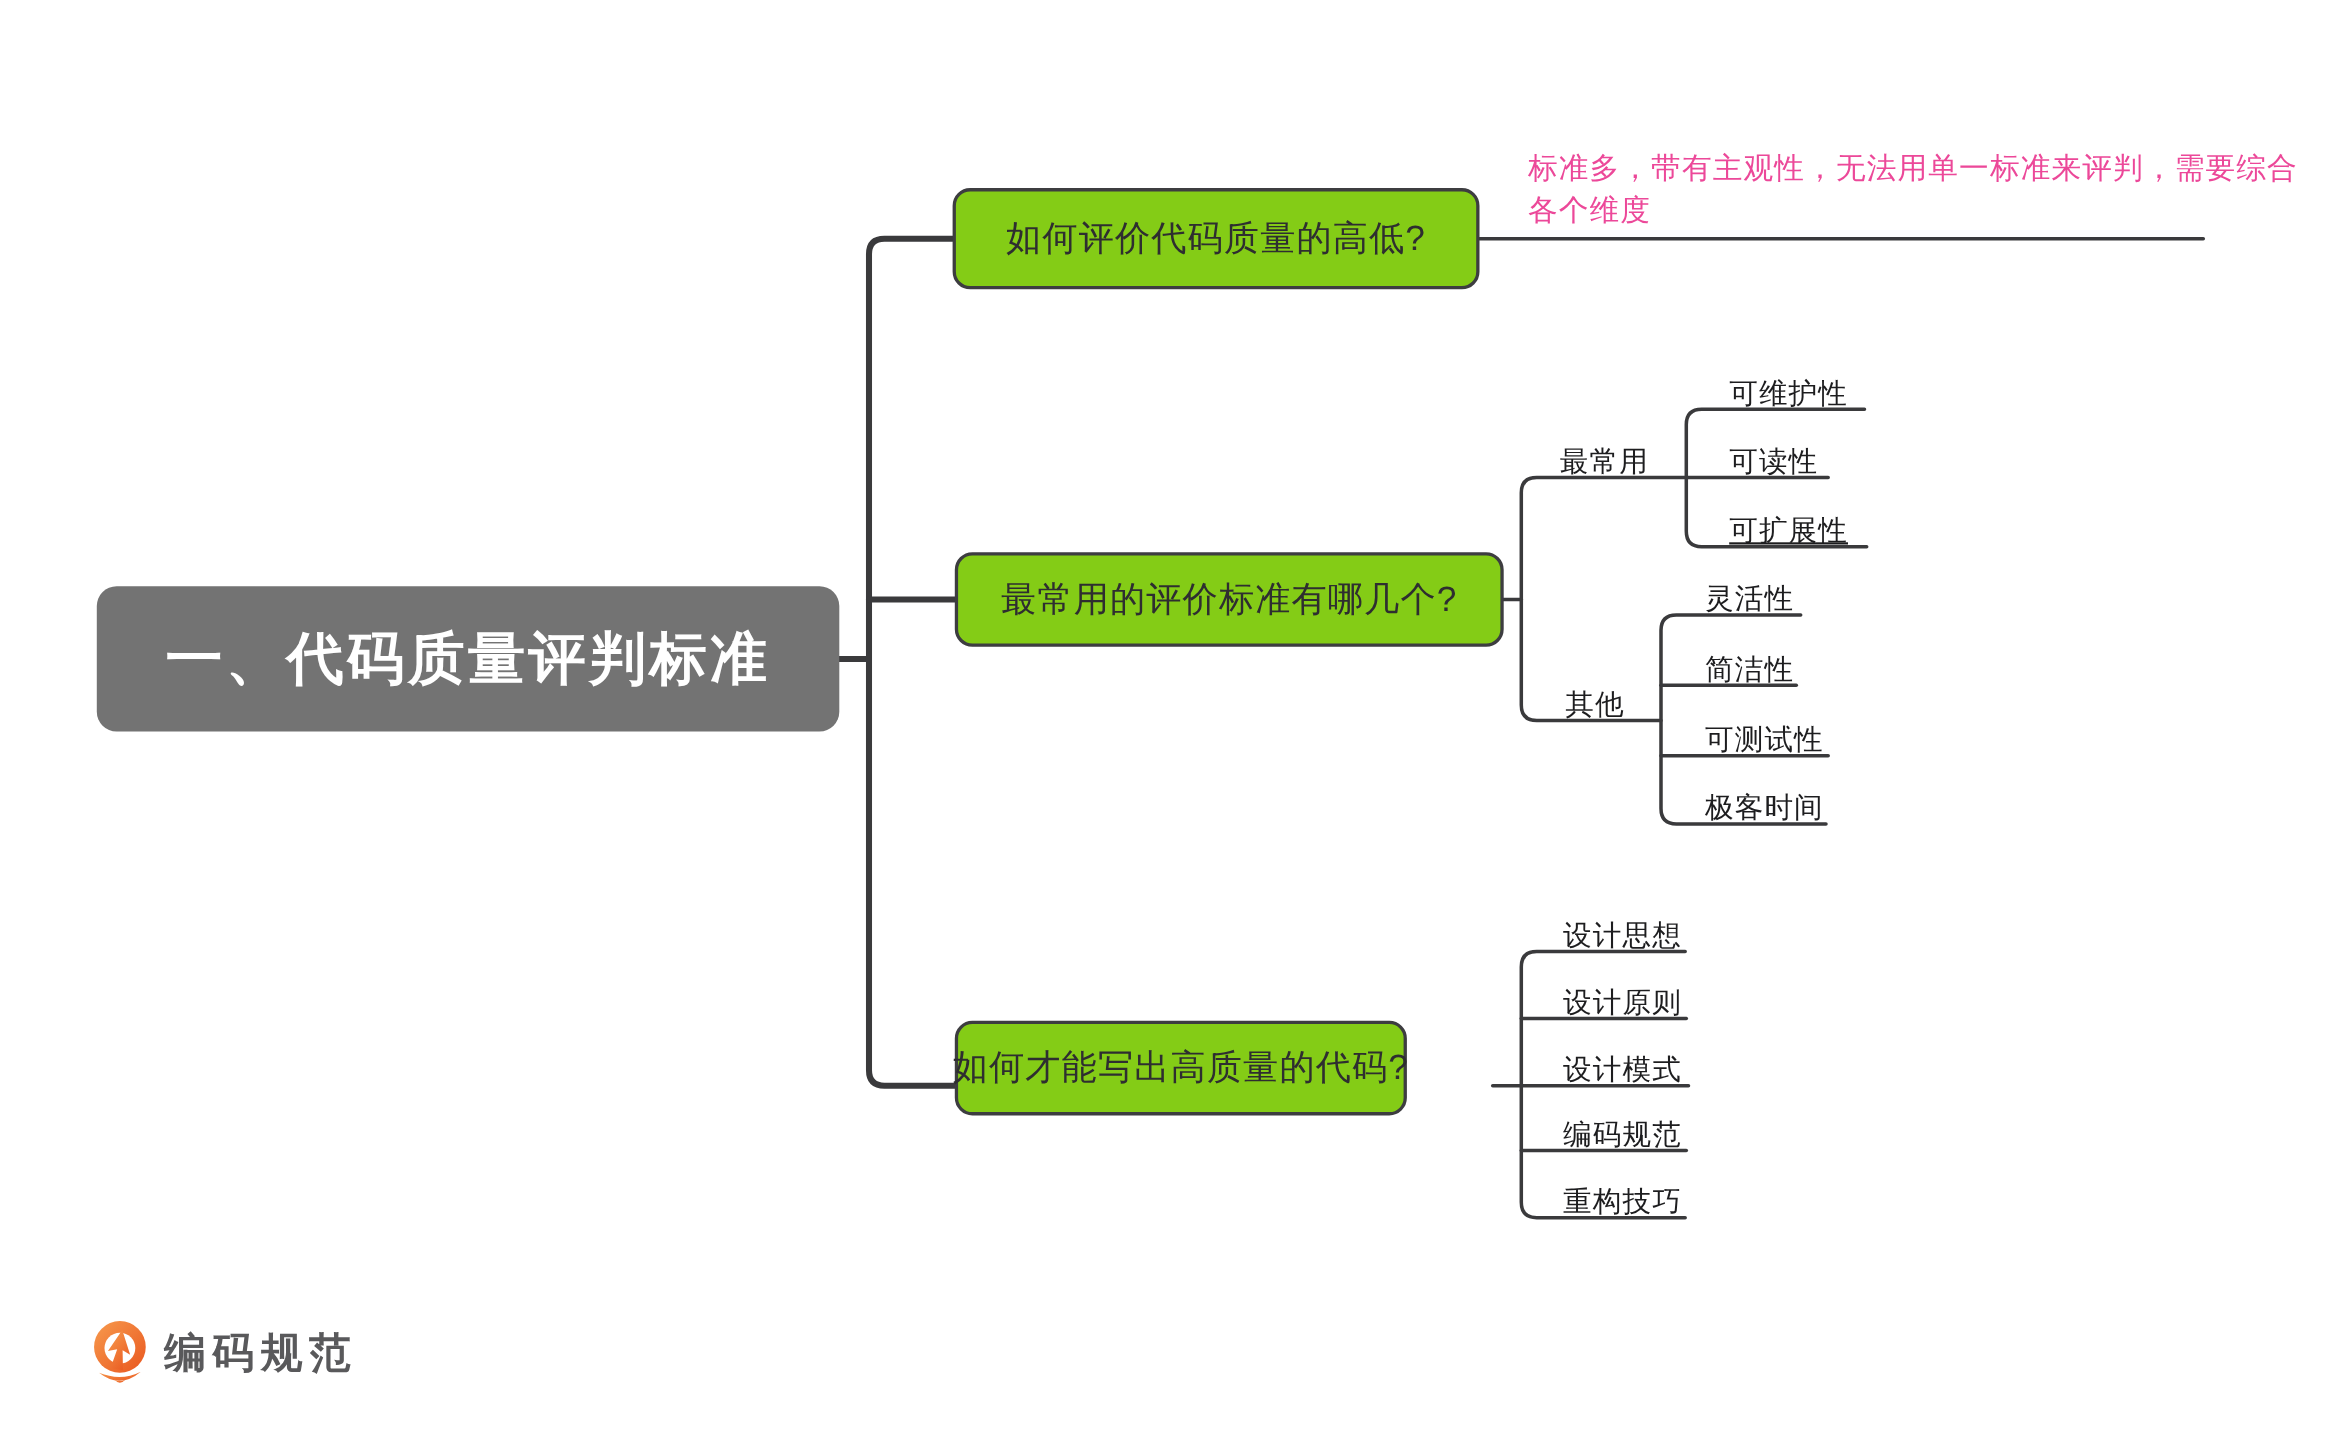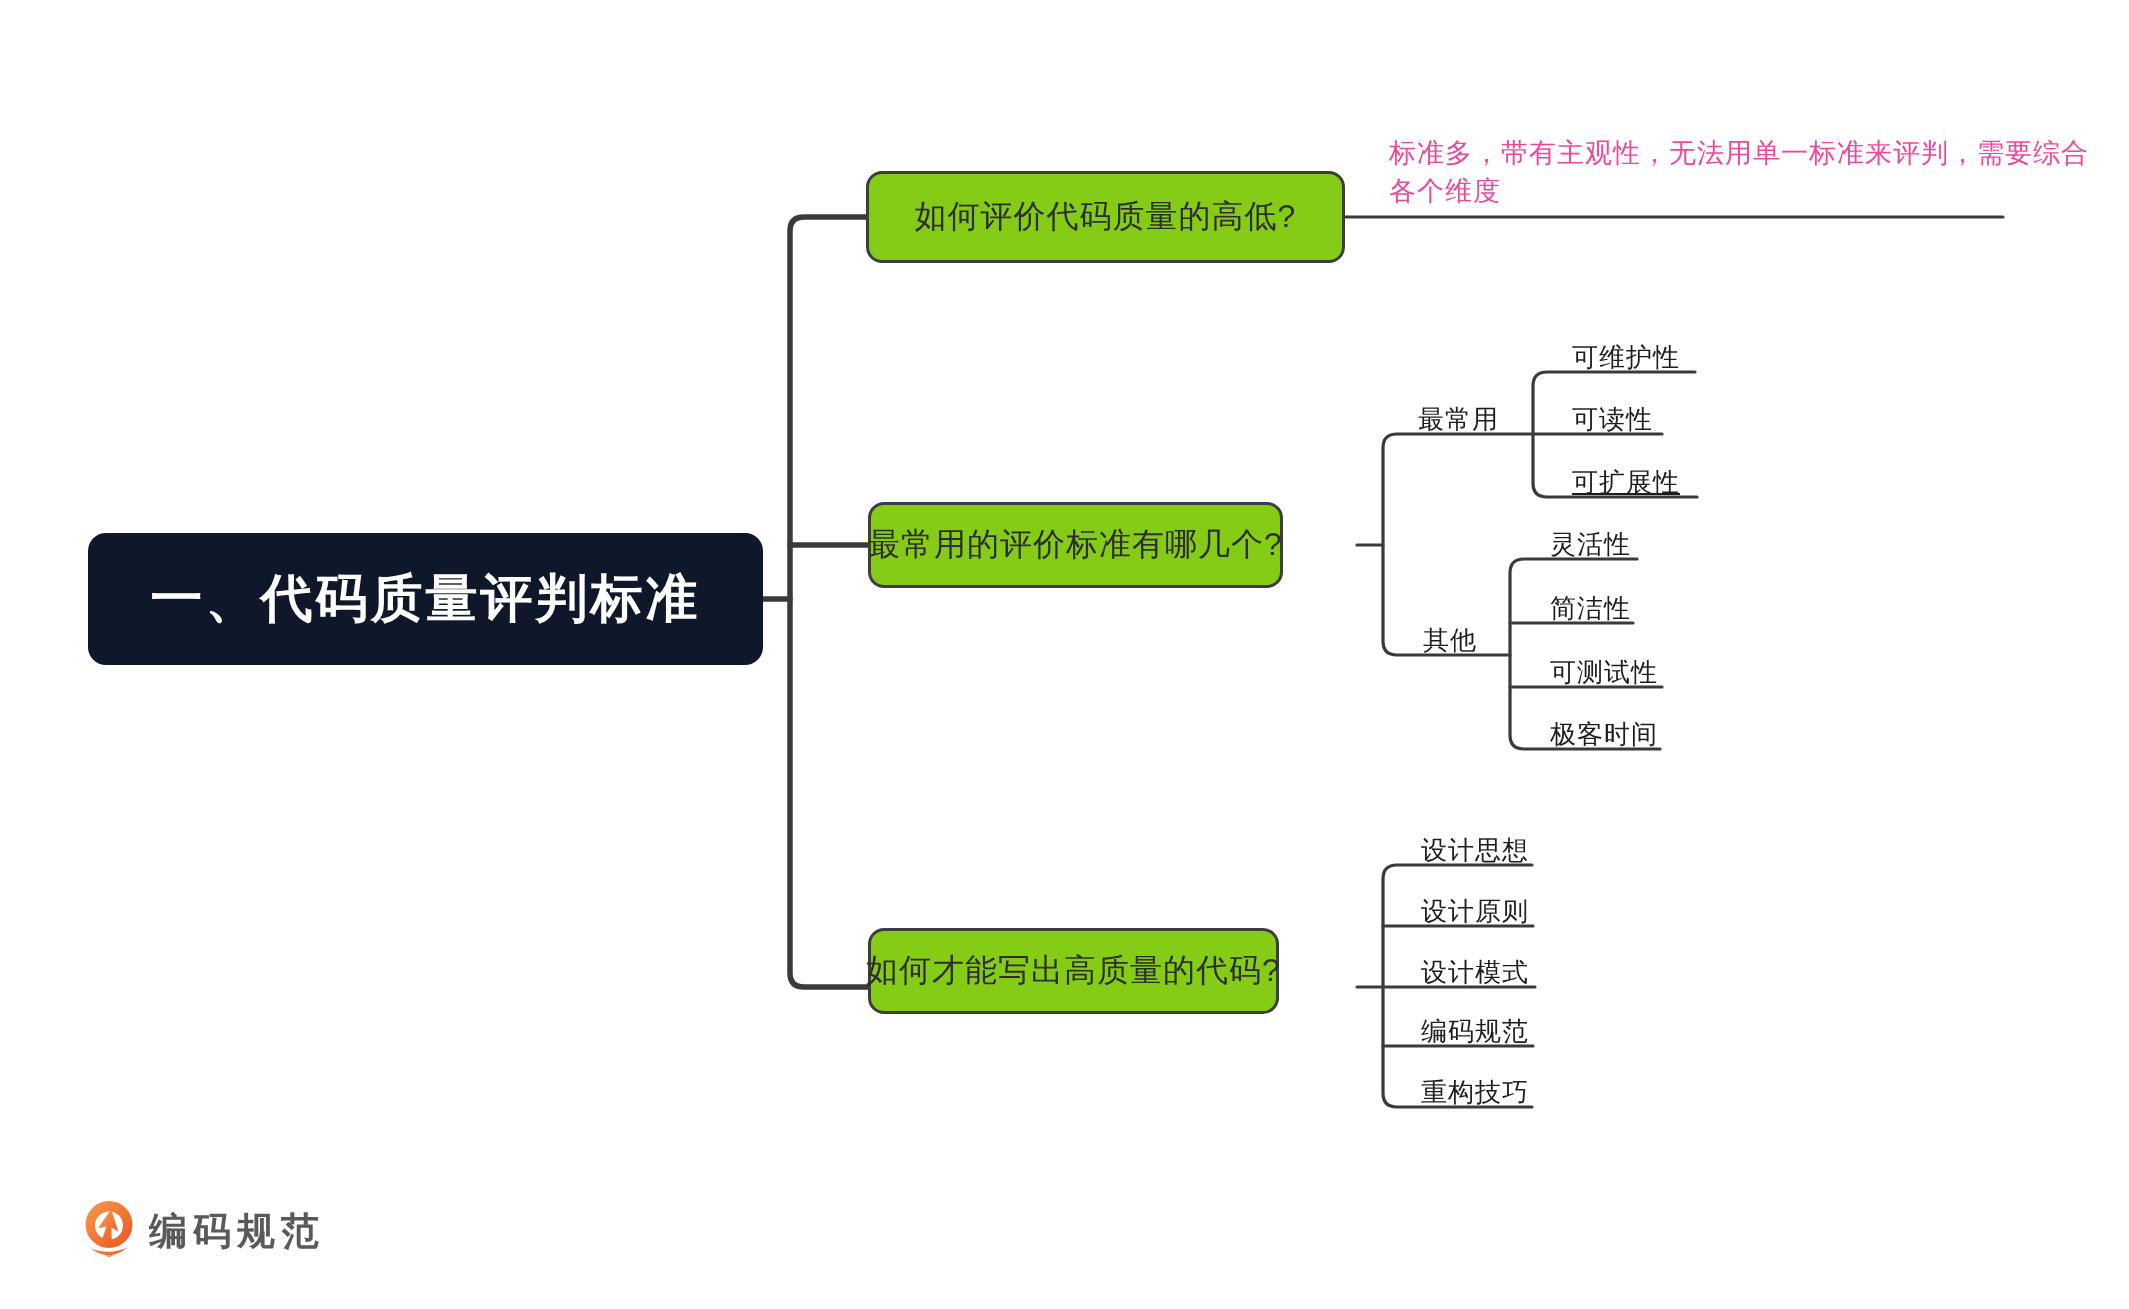--- a/index.html
+++ b/index.html
@@ -2,26 +2,26 @@
 <html><head>
 <meta charset="utf-8">
 <style>
   html,body{margin:0;padding:0;background:#ffffff;}
   body{position:relative;width:2129px;height:1309px;overflow:hidden;
        font-family:"Liberation Sans","DejaVu Sans",sans-serif;}
   #stage{position:absolute;inset:0;}
   svg.wires{position:absolute;left:0;top:0;}
   .node{position:absolute;display:flex;align-items:center;justify-content:center;
         box-sizing:border-box;white-space:nowrap;}
-  .root-node{left:88px;top:533px;width:675px;height:132px;background:#0f172a;
+  .root-node{left:88px;top:533px;width:675px;height:132px;background:#737373;
         border-radius:18px;color:#ffffff;font-size:52px;font-weight:bold;letter-spacing:3px;}
   .branch-node{background:#84cc16;border:3px solid #3D3D40;border-radius:16px;
         color:#2E2E30;font-size:32px;letter-spacing:1px;}
   #branch1{left:866px;top:171px;width:479px;height:92px;}
-  #branch2{left:868px;top:502px;width:415px;height:86px;}
+  #branch2{left:868px;top:502px;width:499px;height:86px;}
   #branch3{left:868px;top:928px;width:411px;height:86px;}
   .line-label{position:absolute;height:38px;display:flex;align-items:flex-end;
         font-size:26px;color:#1D1D1F;letter-spacing:1px;line-height:30px;}
   .annotation{position:absolute;left:1389px;top:134px;font-size:27px;line-height:38px;
         color:#ec4899;letter-spacing:1px;white-space:nowrap;}
   .logo{position:absolute;left:85px;top:1200px;display:flex;align-items:center;}
   .logo-text{margin-left:14px;font-size:38px;font-weight:600;color:#59595B;
         letter-spacing:6px;line-height:62px;}
 </style>
 </head>

